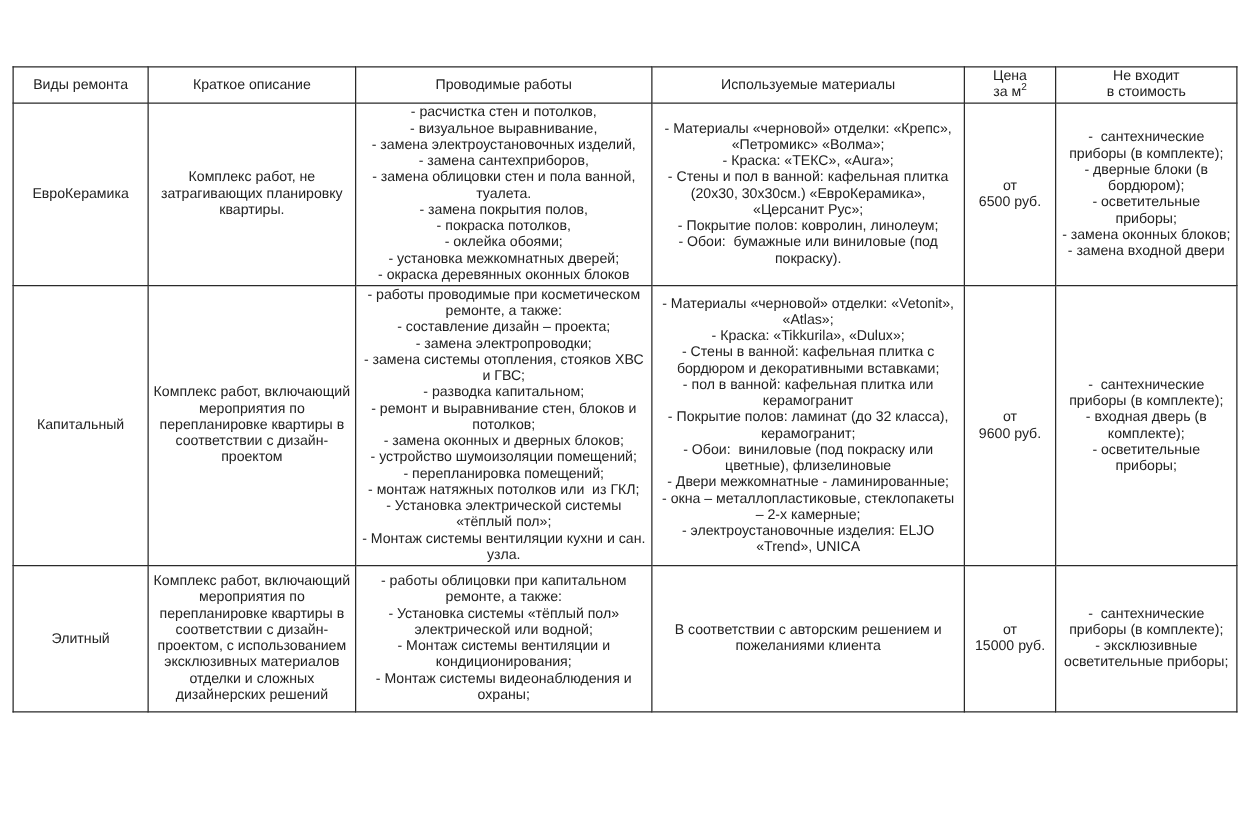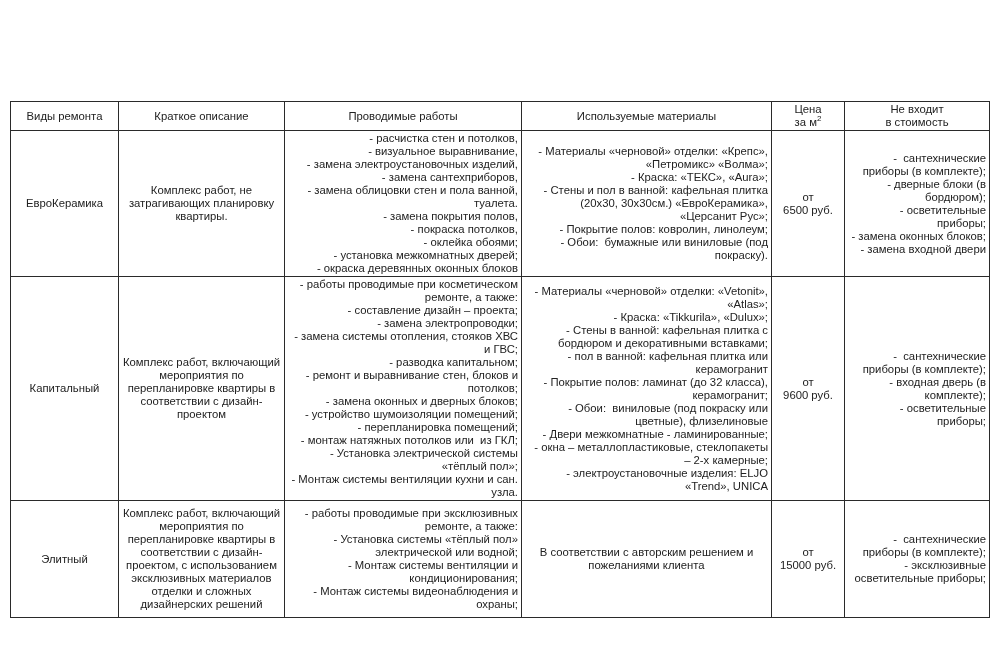--- a/index.html
+++ b/index.html
@@ -1,30 +1,30 @@
 <!DOCTYPE html>
 <html><head>
 <meta charset="utf-8">
 <style>
   html, body { margin: 0; padding: 0; background: #ffffff; }
   body { width: 996px; height: 661px; position: relative; overflow: hidden;
          font-family: "Liberation Sans", sans-serif; color: #222; }
   table.repair {
     position: absolute; left: 10px; top: 53px;
     width: 979px; border-collapse: collapse; table-layout: fixed;
-    font-size: 11.3px; line-height: 13px; margin-top: 48px;
+    font-size: 11.3px; line-height: 13px;
   }
   table.repair td, table.repair th {
     border: 1.5px solid #2a2a2a; padding: 1px 3px; vertical-align: middle;
     font-weight: normal;
   }
   th { text-align: center; height: 24px; }
   th.two { line-height: 13px; padding: 0 2px; }
   td.center { text-align: center; }
-  td.left { text-align: right; vertical-align: top; padding-top: 1px; padding-left: 6px; }
+  td.left { text-align: center; vertical-align: top; padding-top: 1px; padding-left: 6px; }
   .line { display: block; white-space: pre-wrap; }
   sup { font-size: 8px; line-height: 0; }
   tr.r1 td { height: 141px; }
   tr.r2 td { height: 219px; }
   tr.r3 td { height: 114px; }
 </style>
 </head>
 <body>
 
 <table class="repair">
@@ -125,21 +125,21 @@
           <span class="line">-  сантехнические приборы (в комплекте);</span>
           <span class="line">- входная дверь (в комплекте);</span>
           <span class="line">- осветительные приборы;</span>
         </td>
     </tr>
 
     <tr class="r3">
       <td class="center">Элитный</td>
       <td class="center">Комплекс работ, включающий мероприятия по перепланировке квартиры в соответствии с дизайн-проектом, с использованием эксклюзивных материалов отделки и сложных дизайнерских решений</td>
       <td class="left">
-          <span class="line">- работы проводимые при эксклюзивных ремонте, а также:</span>
+          <span class="line">- работы облицовки при капитальном ремонте, а также:</span>
           <span class="line">- Установка системы «тёплый пол» электрической или водной;</span>
           <span class="line">- Монтаж системы вентиляции и кондиционирования;</span>
           <span class="line">- Монтаж системы видеонаблюдения и охраны;</span>
         </td>
       <td class="center">В соответствии с авторским решением и пожеланиями клиента</td>
       <td class="center">
         <span class="line">от</span>
         <span class="line">15000 руб.</span>
       </td>
       <td class="left">

